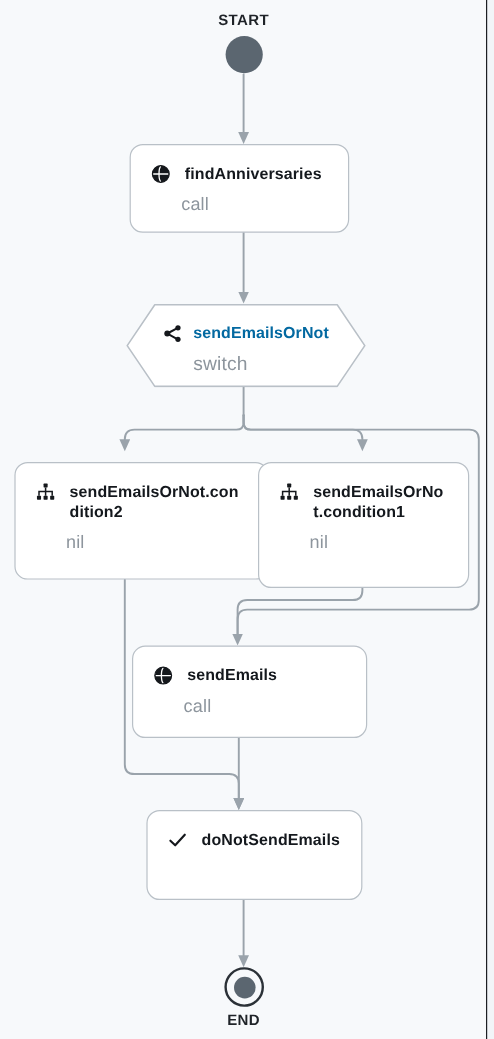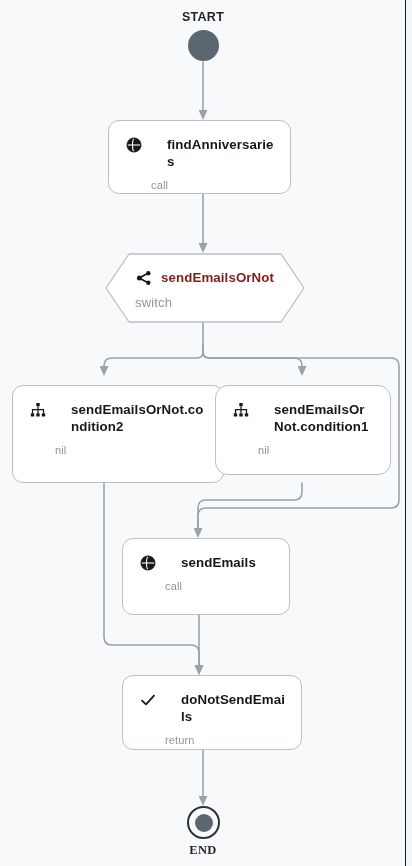--- a/index.html
+++ b/index.html
@@ -61,52 +61,52 @@
   
   .card{
     position:absolute;
     background:#ffffff;
     border:1.3px solid #b9c0c7;
     border-radius:11px;
     box-sizing:border-box;
     padding:15px 16px 13px 16px;
   }
   .card .row{
-    display:flex;align-items:flex-start;gap:25px;
+    display:flex;align-items:flex-start;gap:12px;
   }
   .card .title{
     font-size:13.3px;
     font-weight:600;
     color:#14181d;
     line-height:1.28;
     letter-spacing:.1px;
     word-break:break-all;
   }
   .card .sub{
-    font-size:11px;
+    font-size:15px;
     color:#8d959d;
     margin-top:9px;
     margin-left:26px;
     letter-spacing:.15px;
   }
 
   
   .hex-wrap{position:absolute;}
   .hex-svg{position:absolute;left:0;top:0;}
   .hex-content{
     position:absolute;left:0;top:0;width:100%;height:100%;
     box-sizing:border-box;
     padding:16px 0 0 30px;
   }
   .hex-content .row{display:flex;align-items:center;gap:9px;}
   .hex-content .title{
-    font-size:13.3px;font-weight:600;color:#7f1d1d;letter-spacing:.1px;
+    font-size:13.3px;font-weight:600;color:#0369a1;letter-spacing:.1px;
   }
   .hex-content .sub{
-    font-size:13px;color:#8d959d;margin-top:9px;letter-spacing:.15px;
+    font-size:16px;color:#8d959d;margin-top:9px;margin-left:26px;letter-spacing:.15px;
   }
 
   .icon{
     width:17px;height:17px;flex:0 0 17px;
     display:flex;align-items:center;justify-content:center;
     margin-top:0px;
   }
   .icon svg{display:block;}
 </style>
 </head>
@@ -191,37 +191,37 @@
           <rect x="6.3" y="11.2" width="3.4" height="3.2" rx="0.5" fill="#15181c"></rect>
           <rect x="11.8" y="11.2" width="3.4" height="3.2" rx="0.5" fill="#15181c"></rect>
           <path d="M8 4.2 L8 7.6 M2.5 11.2 L2.5 7.6 L13.5 7.6 L13.5 11.2 M8 7.6 L8 11.2" stroke="#15181c" stroke-width="1.25" fill="none"></path>
         </svg>
       </span>
       <span class="title">sendEmailsOrNot.condition2</span>
     </div>
     <div class="sub">nil</div>
   </div>
 
-  <div class="card node" style="left:215px;top:385px;width:176px;height:90px;border-radius:13px;">
+  <div class="card node" style="left:215px;top:385px;width:176px;height:105px;">
     <div class="row">
       <span class="icon">
         <svg width="16" height="16" viewBox="0 0 16 16">
           <rect x="6.3" y="1" width="3.4" height="3.2" rx="0.5" fill="#15181c"></rect>
           <rect x="0.8" y="11.2" width="3.4" height="3.2" rx="0.5" fill="#15181c"></rect>
           <rect x="6.3" y="11.2" width="3.4" height="3.2" rx="0.5" fill="#15181c"></rect>
           <rect x="11.8" y="11.2" width="3.4" height="3.2" rx="0.5" fill="#15181c"></rect>
           <path d="M8 4.2 L8 7.6 M2.5 11.2 L2.5 7.6 L13.5 7.6 L13.5 11.2 M8 7.6 L8 11.2" stroke="#15181c" stroke-width="1.25" fill="none"></path>
         </svg>
       </span>
       <span class="title">sendEmailsOrNot.condition1</span>
     </div>
     <div class="sub">nil</div>
   </div>
 
-  <div class="card node" style="left:122px;top:538px;width:168px;height:77px;">
+  <div class="card node" style="left:110px;top:538px;width:196px;height:77px;">
     <div class="row">
       <span class="icon">
         <svg width="16" height="16" viewBox="0 0 16 16">
           <circle cx="8" cy="8" r="7" fill="#15181c"></circle>
           <path d="M8 1.6c-2 1.6-2 11.2 0 12.8" stroke="#ffffff" stroke-width="1.1" fill="none"></path>
           <path d="M1.6 8h12.8" stroke="#ffffff" stroke-width="1.1" fill="none"></path>
           <circle cx="8" cy="8" r="7" fill="none" stroke="#15181c" stroke-width="1"></circle>
         </svg>
       </span>
       <span class="title">sendEmails</span>
@@ -231,23 +231,22 @@
 
   <div class="card node" style="left:122px;top:675px;width:180px;height:75px;">
     <div class="row">
       <span class="icon">
         <svg width="16" height="16" viewBox="0 0 16 16">
           <path d="M2 8.6 L6 12.4 L14 3.6" stroke="#15181c" stroke-width="1.8" fill="none" stroke-linecap="round" stroke-linejoin="round"></path>
         </svg>
       </span>
       <span class="title">doNotSendEmails</span>
     </div>
-    <div class="sub">return</div>
   </div>
 
   <div class="end-ring" style="left:187px;top:806px;">
     <span class="inner"></span>
   </div>
-  <div class="term-label" style="left:143px;top:843px;font-family:Liberation Serif, serif;">END</div>
+  <div class="term-label" style="left:143px;top:843px;">END</div>
 
   <div id="right-gutter"></div>
   <div id="right-border"></div>
 </div>
 
 </body></html>

